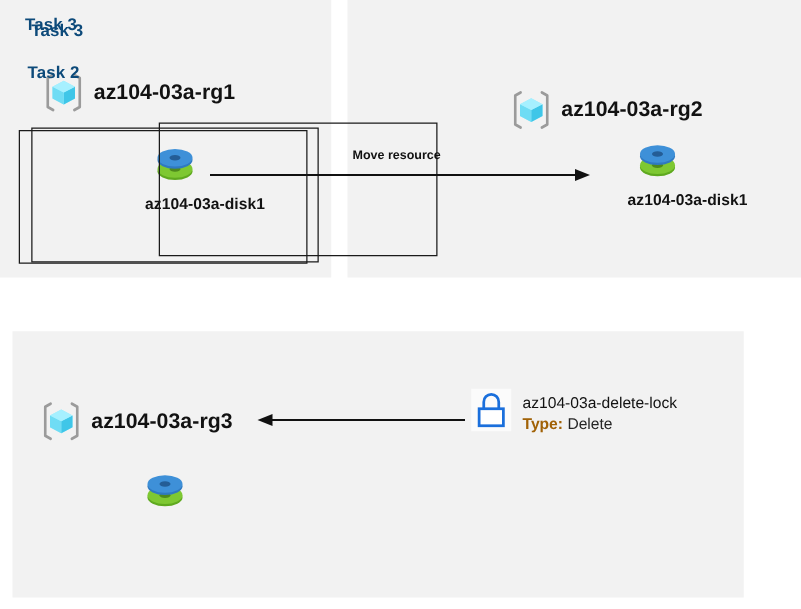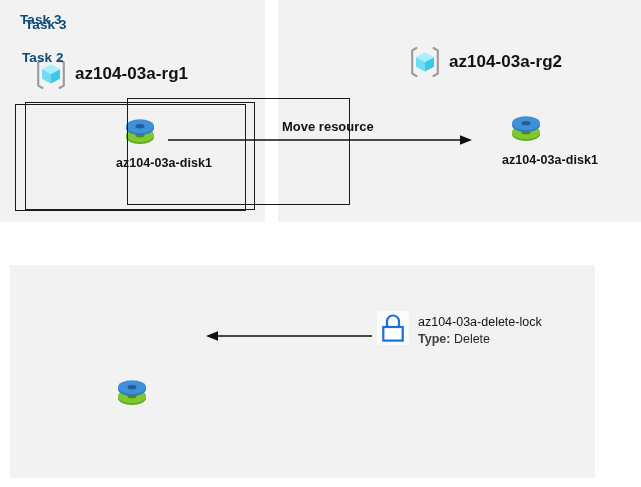--- a/index.html
+++ b/index.html
@@ -52,21 +52,21 @@
 
   
   .rg-group {
     position: absolute;
     display: flex;
     align-items: center;
     gap: 7px;
     white-space: nowrap;
   }
   #rg-group-1 { left: 34px;  top: 57px; }
-  #rg-group-2 { left: 408px; top: 45px; }
+  #rg-group-2 { left: 408px; top: 71px; }
   #rg-group-3 { left: 32px;  top: 320px; }
 
   .rg-icon { width: 34px; height: 34px; display: block; }
 
   .rg-label {
     font-size: 17px;
     font-weight: bold;
     color: #121212;
     letter-spacing: 0.05px;
   }
@@ -97,21 +97,21 @@
   
   .connector {
     position: absolute;
     overflow: visible;
   }
   #connector-move { left: 160px; top: 126px; width: 320px; height: 30px; }
   #connector-lock { left: 200px; top: 324px; width: 175px; height: 26px; }
 
   .arrow-label {
     position: absolute;
-    font-size: 13px;
+    font-size: 10px;
     font-weight: bold;
     color: #121212;
     white-space: nowrap;
   }
   #label-move { left: 282px; top: 119px; }
 
   
   #lock-group {
     position: absolute;
     left: 377px;
@@ -135,21 +135,21 @@
     font-weight: normal;
     color: #121212;
     line-height: 16px;
   }
   .lock-type {
     font-size: 12.5px;
     color: #262626;
     line-height: 16px;
     margin-top: 1px;
   }
-  .lock-type b { color: #404040; }
+  .lock-type b { color: #a16207; }
 </style>
 </head>
 <body>
 
 <div class="canvas">
 
   <div class="panel" id="panel-task1"></div>
   <div class="panel-title" id="title-task1">Task 3</div>
 
   <div class="rg-group" id="rg-group-1">
@@ -209,20 +209,31 @@
 
   <svg class="connector" id="connector-move" viewBox="0 0 320 30">
     <line x1="8" y1="14" x2="302" y2="14" stroke="#111111" stroke-width="1.6"></line>
     <path d="M312 14 L300 9.2 L300 18.8 Z" fill="#111111"></path>
   </svg>
   <div class="arrow-label" id="label-move">Move resource</div>
 
   <div class="panel" id="panel-task3"></div>
   <div class="panel-title" id="title-task3">Task 3</div>
 
+  <div class="rg-group" id="rg-group-3">
+    <svg class="rg-icon" viewBox="0 0 34 34">
+      <path d="M8.5 3 L4.2 5.4 L4.2 28.6 L8.5 31" fill="none" stroke="#9b9b9b" stroke-width="2.1" stroke-linecap="round" stroke-linejoin="round"></path>
+      <path d="M25.5 3 L29.8 5.4 L29.8 28.6 L25.5 31" fill="none" stroke="#9b9b9b" stroke-width="2.1" stroke-linecap="round" stroke-linejoin="round"></path>
+      <path d="M17 7.5 L26 12.3 L26 21.7 L17 26.5 L8 21.7 L8 12.3 Z" fill="#9bebfb"></path>
+      <path d="M17 17 L26 12.3 L26 21.7 L17 26.5 Z" fill="#3fc6e8"></path>
+      <path d="M17 17 L8 12.3 L8 21.7 L17 26.5 Z" fill="#6fdcf4"></path>
+      <path d="M17 7.5 L26 12.3 L17 17 L8 12.3 Z" fill="#a6f0ff"></path>
+    </svg>
+    <span class="rg-label">az104-03a-rg3</span>
+  </div>
 
   <div class="inner-box" id="box-task3"></div>
 
   <div class="disk-group" id="disk-group-3">
     <svg class="disk-icon" viewBox="0 0 40 38">
       <ellipse cx="20" cy="24" rx="14" ry="7" fill="#5fa91f"></ellipse>
       <ellipse cx="20" cy="22.2" rx="14" ry="7" fill="#7ec832"></ellipse>
       <ellipse cx="20" cy="22.2" rx="4.4" ry="2.2" fill="#4e8a1c"></ellipse>
       <ellipse cx="20" cy="15" rx="14" ry="7" fill="#2f79c0"></ellipse>
       <ellipse cx="20" cy="13.2" rx="14" ry="7" fill="#3e90d8"></ellipse>

